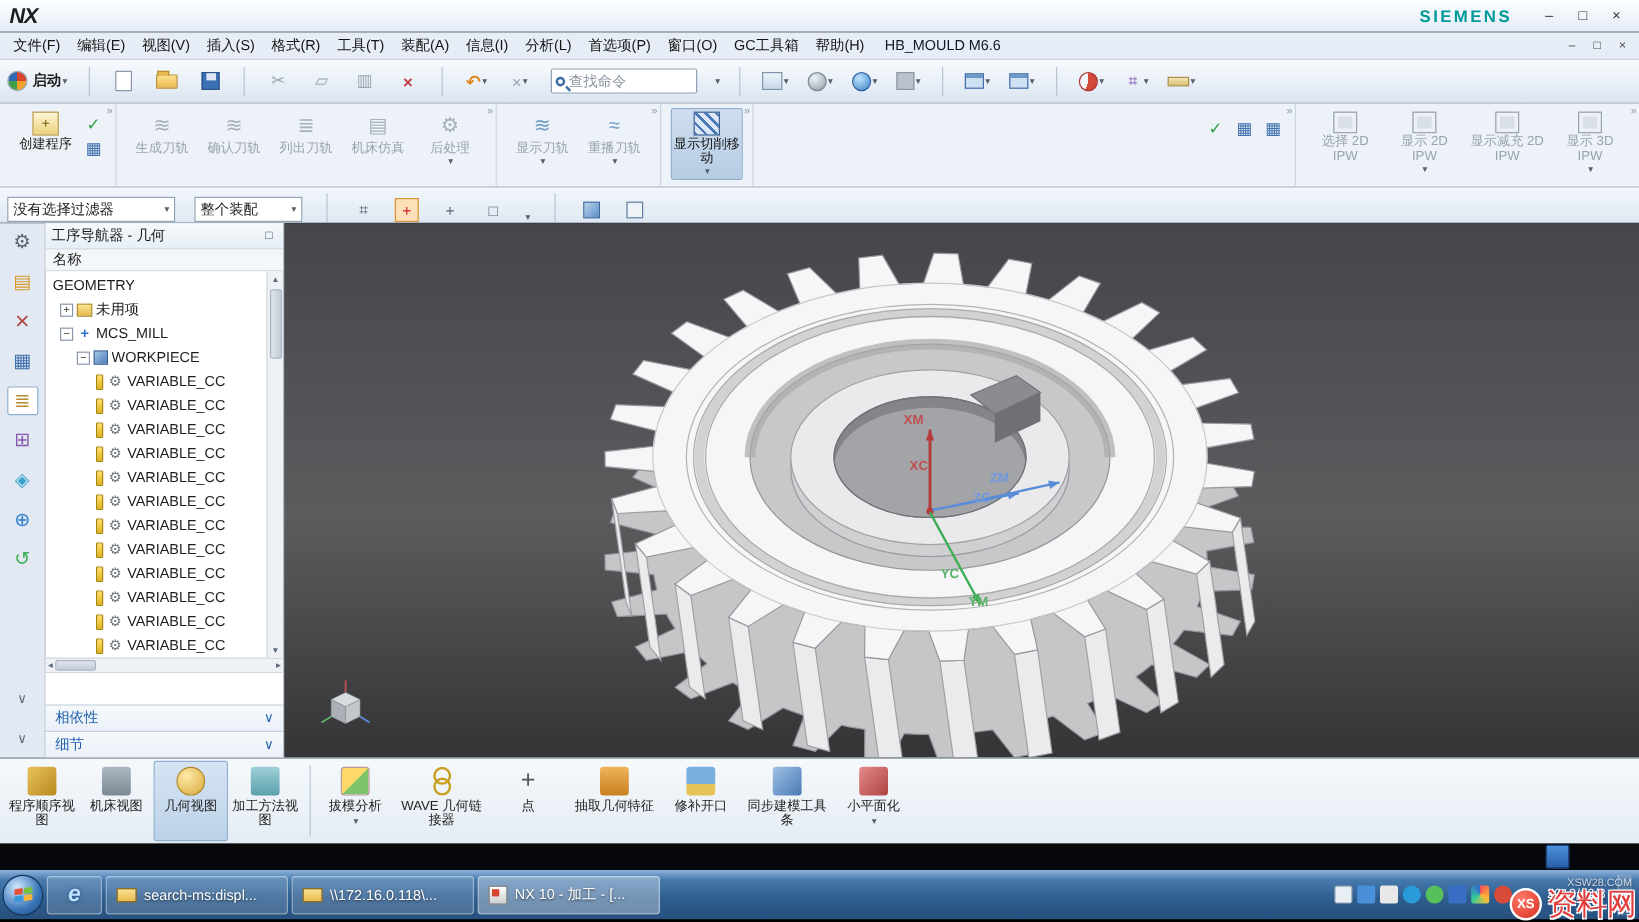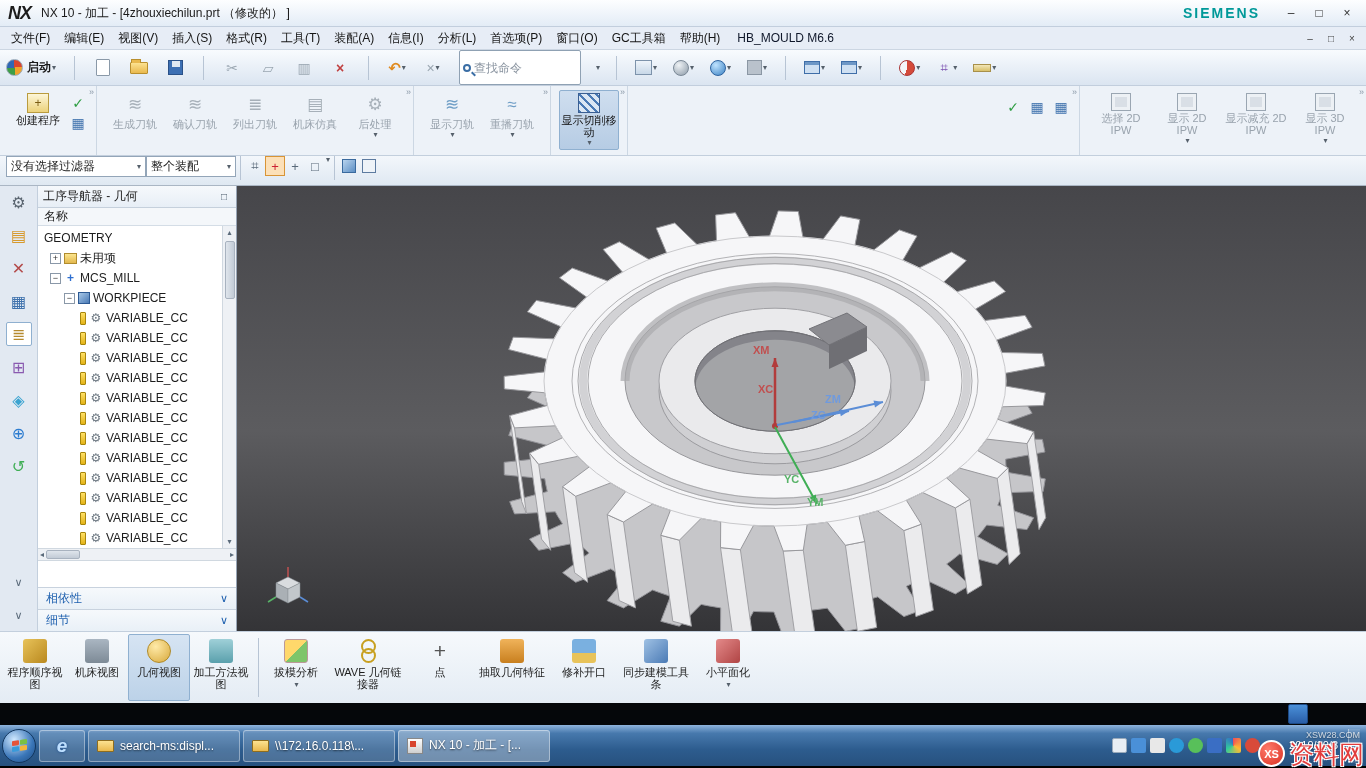--- a/index.html
+++ b/index.html
@@ -29,21 +29,21 @@
   .start-swirl{width:17px;height:17px;border-radius:50%;background:conic-gradient(#d8452f 0 25%,#f0a32c 25% 50%,#3f9e46 50% 75%,#2f67b5 75% 100%);margin-right:4px;border:1px solid #9ab}
   .start-label{font-weight:bold;font-size:12px;color:#1a1a1a}
   .ic-doc{width:14px;height:17px;background:#fff;border:1px solid #8a99a8;border-radius:1px}
   .ic-folder{width:18px;height:12px;background:linear-gradient(#fce291,#e9b94e);border:1px solid #b98f2e;border-radius:1px;position:relative}
   .ic-folder::before{content:"";position:absolute;top:-4px;left:0;width:8px;height:3px;background:#e9b94e;border:1px solid #b98f2e;border-bottom:none}
   .ic-save{width:15px;height:15px;background:#3c6fb3;border:1px solid #2a5188;position:relative}
   .ic-save::before{content:"";position:absolute;left:3px;top:0;width:8px;height:6px;background:#dfe8f2}
   .glyph-gray{color:#9aa6b1;font-size:14px}
   .glyph-orange{color:#e08a1e;font-size:15px;font-weight:bold}
   .glyph-red{color:#c04040;font-size:14px;font-weight:bold}
-  .searchbox{display:flex;align-items:center;background:#fff;border:1px solid #8fa1b3;border-radius:2px;height:35px;width:122px;padding:0 3px;margin:16px 2px}
+  .searchbox{display:flex;align-items:center;background:#fff;border:1px solid #8fa1b3;border-radius:2px;height:21px;width:122px;padding:0 3px;margin:16px 2px}
   .searchbox input{border:none;outline:none;flex:1;font-size:12px;width:80px;font-family:inherit;background:transparent}
   .searchbox input::placeholder{color:#8a94a0}
   .mag{width:8px;height:8px;border:2px solid #3b6ea5;border-radius:50%;position:relative;margin-right:3px;flex:none}
   .mag::after{content:"";position:absolute;width:5px;height:2px;background:#3b6ea5;transform:rotate(45deg);left:6px;top:7px}
   .g-ic{width:17px;height:15px;border:1px solid #7d93ab;background:linear-gradient(#eef4fa,#c8d8e8);display:block}
   .g-sphere{width:16px;height:16px;border-radius:50%;background:radial-gradient(circle at 35% 30%,#eef2f5,#8c9aa8);border:1px solid #7a8896}
   .g-globe{width:16px;height:16px;border-radius:50%;background:radial-gradient(circle at 35% 30%,#bfe3ff,#3d83c4);border:1px solid #2d63a0}
   .g-square{width:15px;height:15px;background:#b9c2cc;border:1px solid #8b97a4}
   .g-win{width:16px;height:13px;border:1px solid #3f6ea8;background:#cfe0f2;box-shadow:inset 0 3px #6d97c6}
   .g-swirl{width:16px;height:16px;border-radius:50%;background:conic-gradient(#d44a3a 0 55%,#f4f7fa 55% 100%);border:1px solid #a33}
@@ -60,21 +60,21 @@
   .ric{width:26px;height:24px;display:flex;align-items:center;justify-content:center;font-size:17px;color:#a7b0b9}
   .ric.col{color:#6f9ec6}
   .ric-hatch{width:22px;height:20px;border:1px solid #3a5f93;background-color:#dbe7f4;background-image:repeating-linear-gradient(45deg,#4a7ab5 0 2px,transparent 2px 6px)}
   .ric-ipw{width:20px;height:18px;border:1px solid #9aa6b2;background:#d9dfe6;box-shadow:inset 0 0 0 3px #edf1f5}
   .mini{width:20px;height:18px;display:flex;align-items:center;justify-content:center;font-size:14px}
   .mini.chk{color:#2f9e44;font-weight:bold}
   .mini.grid{color:#3f72ad}
   .createprog-ic{width:22px;height:20px;background:linear-gradient(#fdf6d8,#ecd27a);border:1px solid #b99b3e;display:flex;align-items:center;justify-content:center;color:#7a5d14;font-size:12px}
 
   
-  .selbar{height:30px;display:flex;align-items:flex-start;background:linear-gradient(#f3f7fb,#dfe8f2);border-bottom:1px solid #aab6c4;padding:0 6px;gap:0}
+  .selbar{height:30px;display:flex;align-items:flex-end;background:linear-gradient(#f3f7fb,#dfe8f2);border-bottom:1px solid #aab6c4;padding:0 6px;gap:16px}
   .dropdown{display:flex;align-items:center;background:#fff;border:1px solid #93a5b8;height:21px;padding:0 4px;font-size:12px;color:#222}
   .dropdown .dlabel{flex:1;white-space:nowrap;overflow:hidden}
   .dd-filter{width:140px}
   .dd-scope{width:90px}
   .sicon{width:20px;height:20px;display:flex;align-items:center;justify-content:center;font-size:13px;color:#5a6a7a}
   .sicon.hl{background:#fce0b8;border:1px solid #d89436;color:#c23}
   .cube-shaded{width:14px;height:14px;background:linear-gradient(135deg,#b9d4ee,#5d8fc4);border:1px solid #3a6a9e}
   .cube-wire{width:14px;height:14px;background:#eef3f8;border:1px solid #5d7ba0;box-shadow:inset 0 0 0 2px #cdd>9e4}
 
   
@@ -171,21 +171,20 @@
   .wm-text{color:#e23c3c;font-size:25px;font-weight:normal;text-shadow:-1px -1px 0 #fff,1px -1px 0 #fff,-1px 1px 0 #fff,1px 1px 0 #fff;line-height:18px}
   .wm-domain{position:absolute;right:4px;top:-10px;color:rgba(255,255,255,.75);font-size:9px;text-shadow:0 1px 2px rgba(0,0,0,.5)}
 </style>
 </head>
 <body>
 
 <div class="screen">
 
   <div class="titlebar">
     <span class="nx-logo">NX</span>
-    <span class="title-text">NX 10 - 加工 - [4zhouxiechilun.prt （修改的） ]</span>
     <span class="flex1"></span>
     <span class="brand">SIEMENS</span>
     <span class="wbtn">–</span>
     <span class="wbtn">□</span>
     <span class="wbtn">×</span>
   </div>
 
   <div class="menubar">
     <span class="menu-item">文件(F)</span>
     <span class="menu-item">编辑(E)</span>

